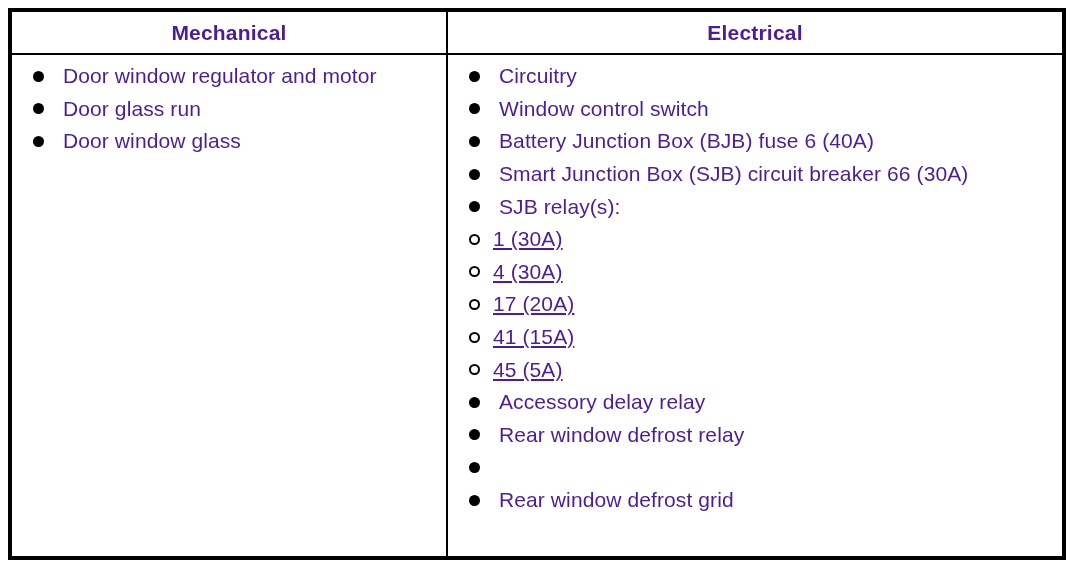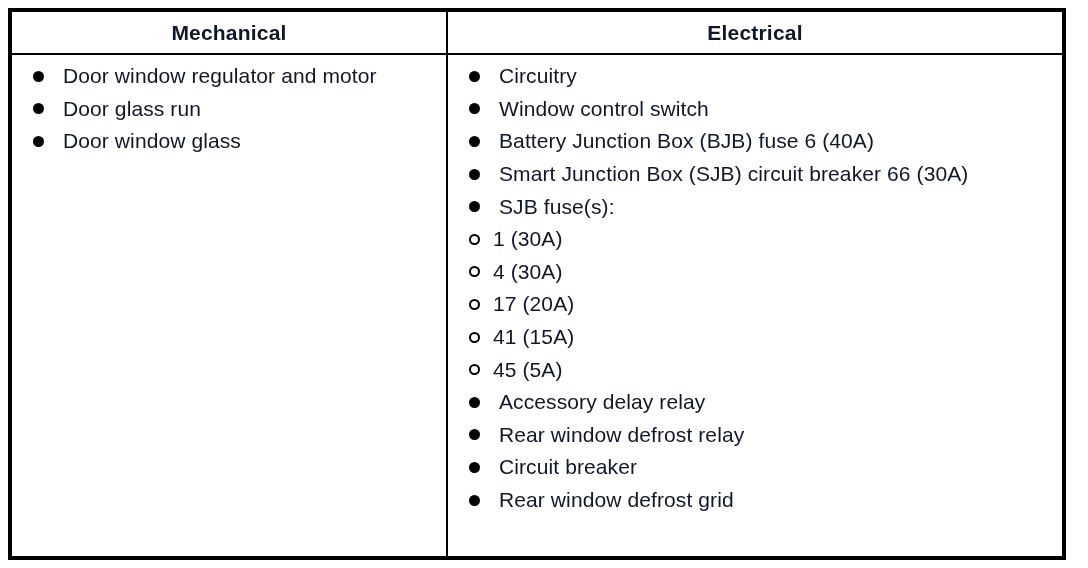--- a/index.html
+++ b/index.html
@@ -7,21 +7,21 @@
     padding: 0;
     background: #ffffff;
     font-family: "Liberation Sans", "DejaVu Sans", sans-serif;
   }
   .page {
     position: relative;
     width: 1088px;
     height: 568px;
     background: #ffffff;
     overflow: hidden;
-    color: #0f172a;
+    color: #4c1d95;
   }
   .frame {
     position: absolute;
     left: 8px;
     top: 8px;
     width: 1058px;
     height: 552px;
     box-sizing: border-box;
     border: 4px solid #000000;
     display: grid;
@@ -61,20 +61,21 @@
   }
   li.item .bullet {
     flex: 0 0 auto;
     width: 11px;
     height: 11px;
     border-radius: 50%;
     background: #000000;
     margin-right: 19px;
   }
   li.item.sub {
+    text-decoration: underline;
   }
   li.item.sub .bullet {
     width: 7px;
     height: 7px;
     background: #ffffff;
     border: 2.5px solid #000000;
     margin-right: 13px;
   }
 </style>
 </head>
@@ -114,21 +115,21 @@
       <li class="item">
         <span class="bullet"></span>
         <span>Battery Junction Box (BJB) fuse 6 (40A)</span>
       </li>
       <li class="item">
         <span class="bullet"></span>
         <span>Smart Junction Box (SJB) circuit breaker 66 (30A)</span>
       </li>
       <li class="item">
         <span class="bullet"></span>
-        <span>SJB fuse(s):</span>
+        <span>SJB relay(s):</span>
       </li>
       <li class="item sub">
         <span class="bullet"></span>
         <span>1 (30A)</span>
       </li>
       <li class="item sub">
         <span class="bullet"></span>
         <span>4 (30A)</span>
       </li>
       <li class="item sub">
@@ -146,21 +147,20 @@
       <li class="item">
         <span class="bullet"></span>
         <span>Accessory delay relay</span>
       </li>
       <li class="item">
         <span class="bullet"></span>
         <span>Rear window defrost relay</span>
       </li>
       <li class="item">
         <span class="bullet"></span>
-        <span>Circuit breaker</span>
       </li>
       <li class="item">
         <span class="bullet"></span>
         <span>Rear window defrost grid</span>
       </li>
     </ul>
 
   </div>
 </div>
 

